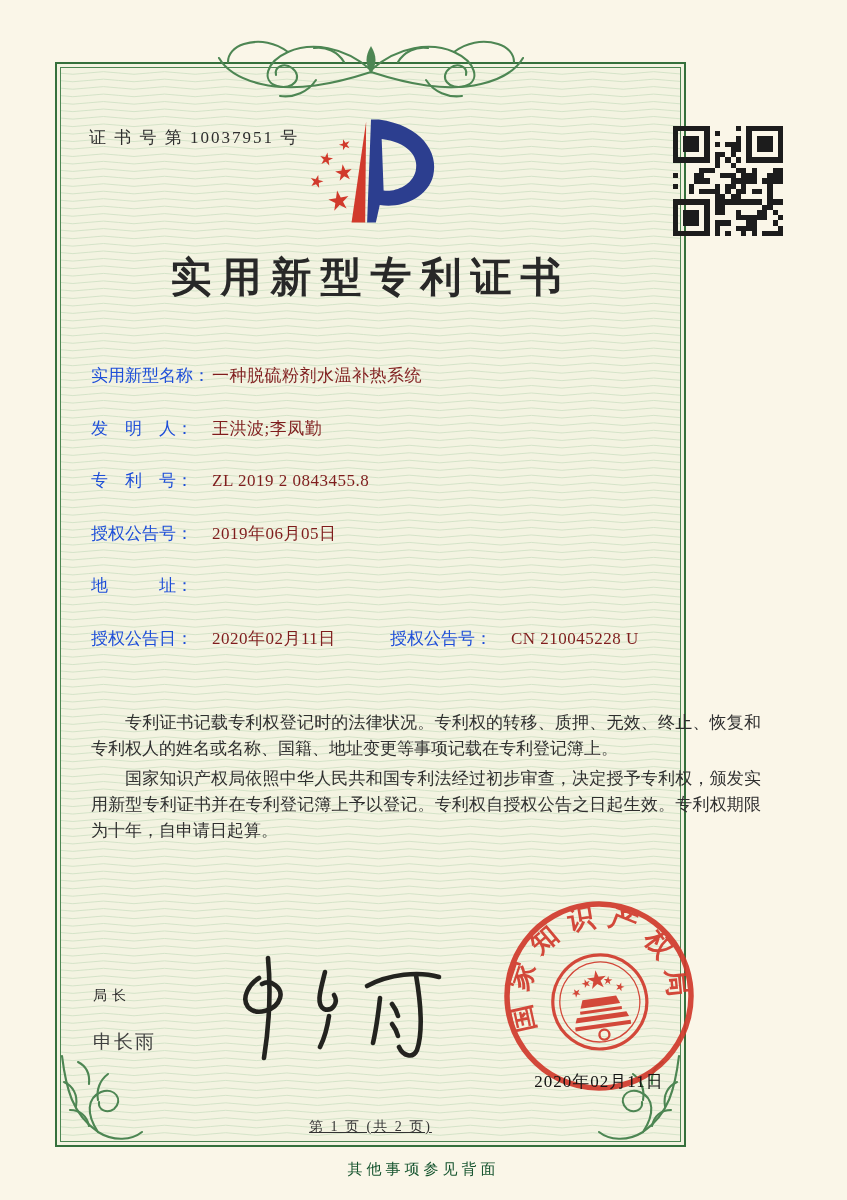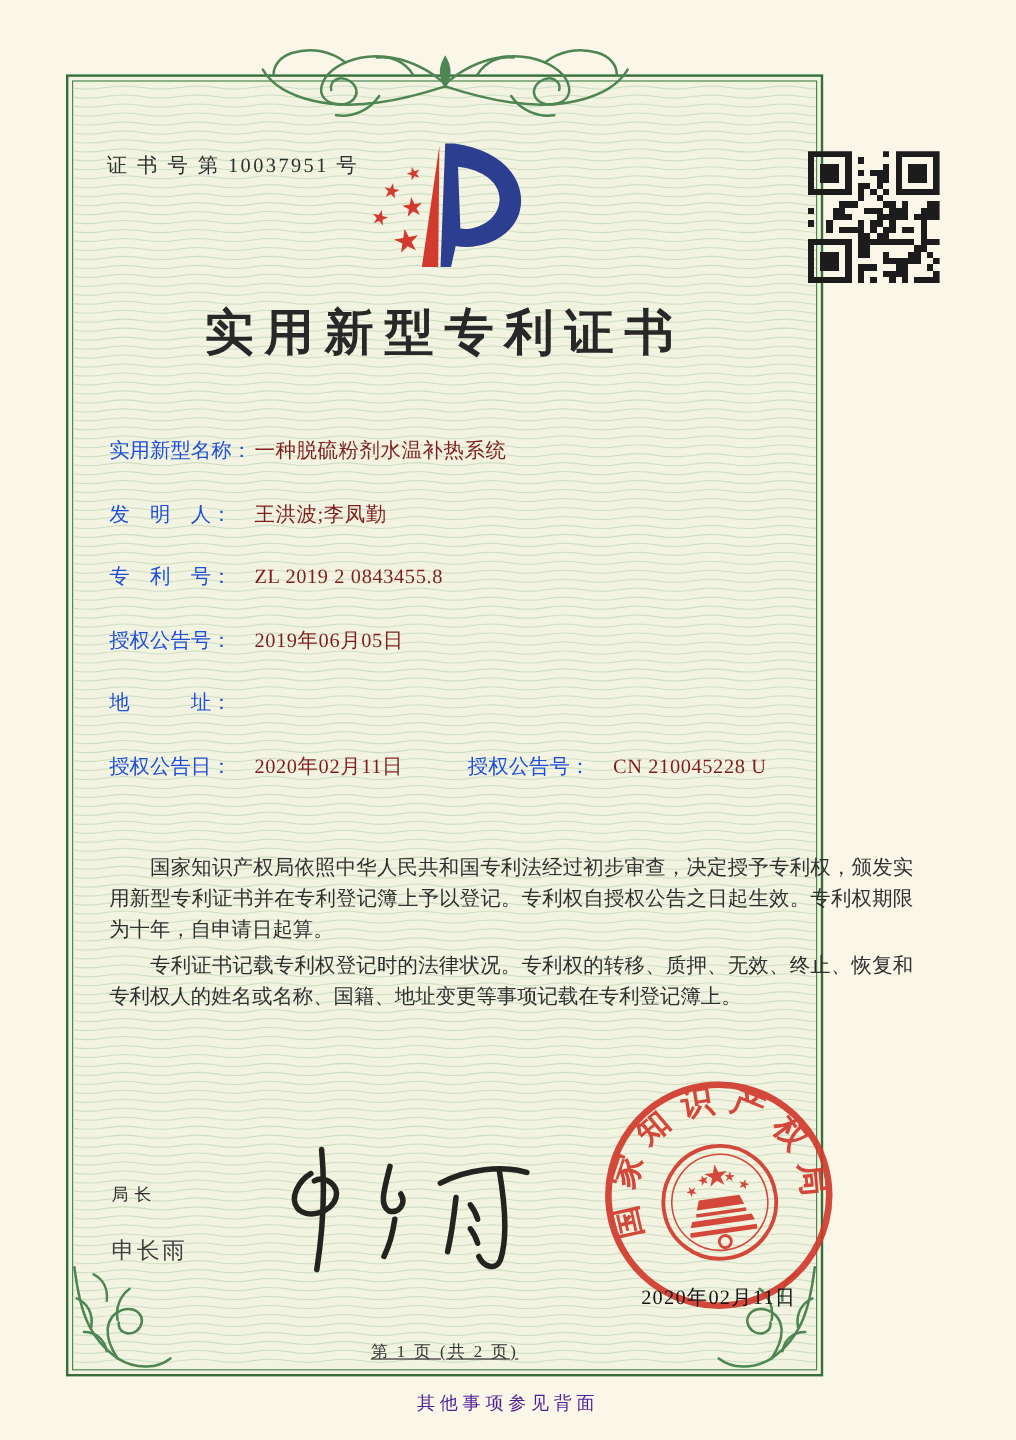--- a/index.html
+++ b/index.html
@@ -42,21 +42,21 @@
   .signer-name{position:absolute;left:32px;top:961px;font-size:19px;letter-spacing:2px;color:#404040;}
   .signature{position:absolute;left:158px;top:878px;}
   .seal{position:absolute;left:438px;top:828px;}
   .seal-date{
     position:absolute;left:448px;top:1002px;width:180px;text-align:center;
     font-size:17px;color:#141414;letter-spacing:1px;white-space:nowrap;
   }
   .page-info{position:absolute;left:0;right:0;top:1050px;text-align:center;font-size:14px;
              letter-spacing:2px;color:#333;text-decoration:underline;}
   .back-note{position:absolute;left:0;right:0;top:1160px;text-align:center;font-size:15px;
-             letter-spacing:4px;color:#4c1d95;}
+             letter-spacing:4px;color:#14532d;}
 </style>
 </head>
 <body>
 
 <div class="page">
   <div class="frame">
     <div class="frame-inner">
 
       <svg class="guilloche" viewBox="0 0 729 1077" preserveAspectRatio="none" id="guilloche-svg">
           <path d="M-4 5 q 18 2.6 36 0 t 36 0 t 36 0 t 36 0 t 36 0 t 36 0 t 36 0 t 36 0 t 36 0 t 36 0 t 36 0 t 36 0 t 36 0 t 36 0 t 36 0 t 36 0 t 36 0 t 36 0 t 36 0 t 36 0 t 36 0 t 36 0" stroke="#cddfc3" stroke-width="0.9" fill="none"></path>
@@ -434,22 +434,22 @@
               <span class="f-value">2020年02月11日</span>
             </span>
             <span class="pair">
               <span class="f-label">授权公告号：</span>
               <span class="f-value">CN 210045228 U</span>
             </span>
           </div>
         </div>
 
       <div class="paras" id="paras-host">
+          <p>专利证书记载专利权登记时的法律状况。专利权的转移、质押、无效、终止、恢复和专利权人的姓名或名称、国籍、地址变更等事项记载在专利登记簿上。</p>
           <p>国家知识产权局依照中华人民共和国专利法经过初步审查，决定授予专利权，颁发实用新型专利证书并在专利登记簿上予以登记。专利权自授权公告之日起生效。专利权期限为十年，自申请日起算。</p>
-          <p>专利证书记载专利权登记时的法律状况。专利权的转移、质押、无效、终止、恢复和专利权人的姓名或名称、国籍、地址变更等事项记载在专利登记簿上。</p>
         </div>
 
       <div class="signer-title">局长</div>
       <div class="signer-name">申长雨</div>
 
       <svg class="signature" width="235" height="122" viewBox="0 0 235 122">
         <g stroke="#23231f" stroke-width="4.6" fill="none" stroke-linecap="round" stroke-linejoin="round">
           <path d="M40,32 C30,38 22,52 29,61 C37,70 57,65 61,52 C64,42 52,33 43,38"></path>
           <path d="M49,12 C52,44 50,80 45,112"></path>
           <path d="M106,26 C101,46 97,58 105,63 C113,66 120,57 115,49"></path>

